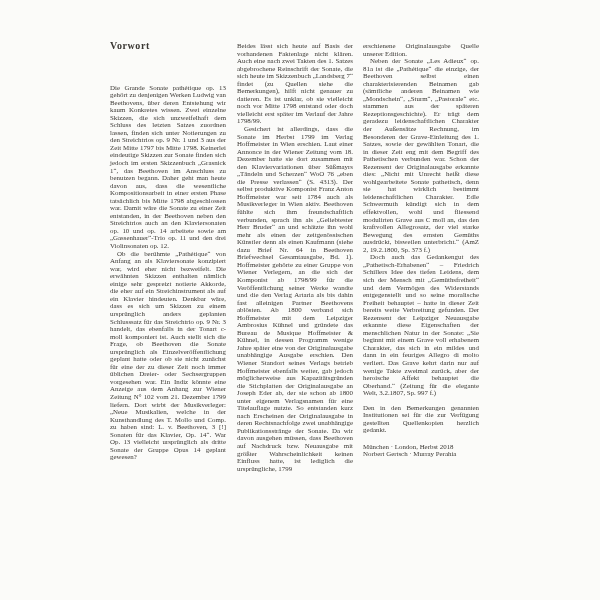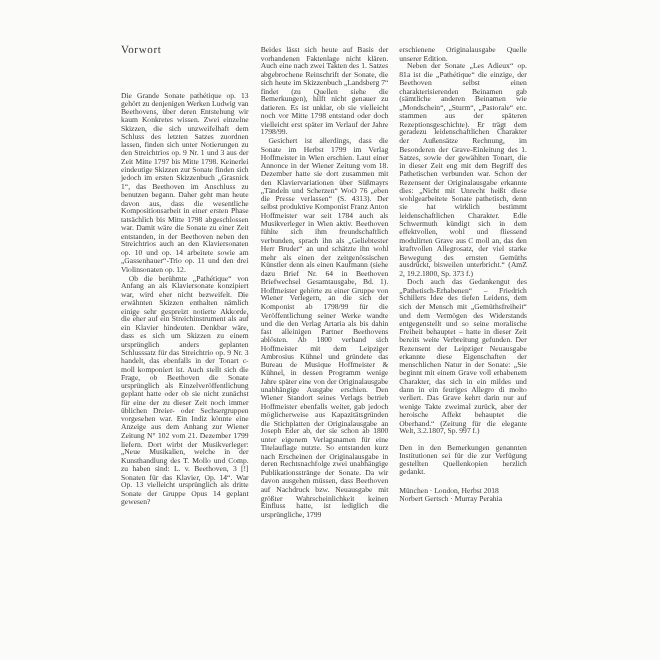--- a/index.html
+++ b/index.html
@@ -35,21 +35,21 @@
       text-align: justify;
       color: #3a3733;
       hyphens: auto;
       -webkit-hyphens: auto;
     }
     .col1 { left: 110px; }
     .col2 { left: 237px; }
     .col3 { left: 363px; }
     .title {
       font-size: 10px;
-      font-weight: 400;
+      font-weight: 700;
       letter-spacing: 0.6px;
       color: #3a3733;
       margin-bottom: 34px;
       text-align: left;
     }
     .para { text-align: justify; }
     .para.indent { text-indent: 7px; }
     .para.space-before { margin-top: 7px; }
     .signature { margin-top: 9px; }
     .signature p { text-align: left; }

